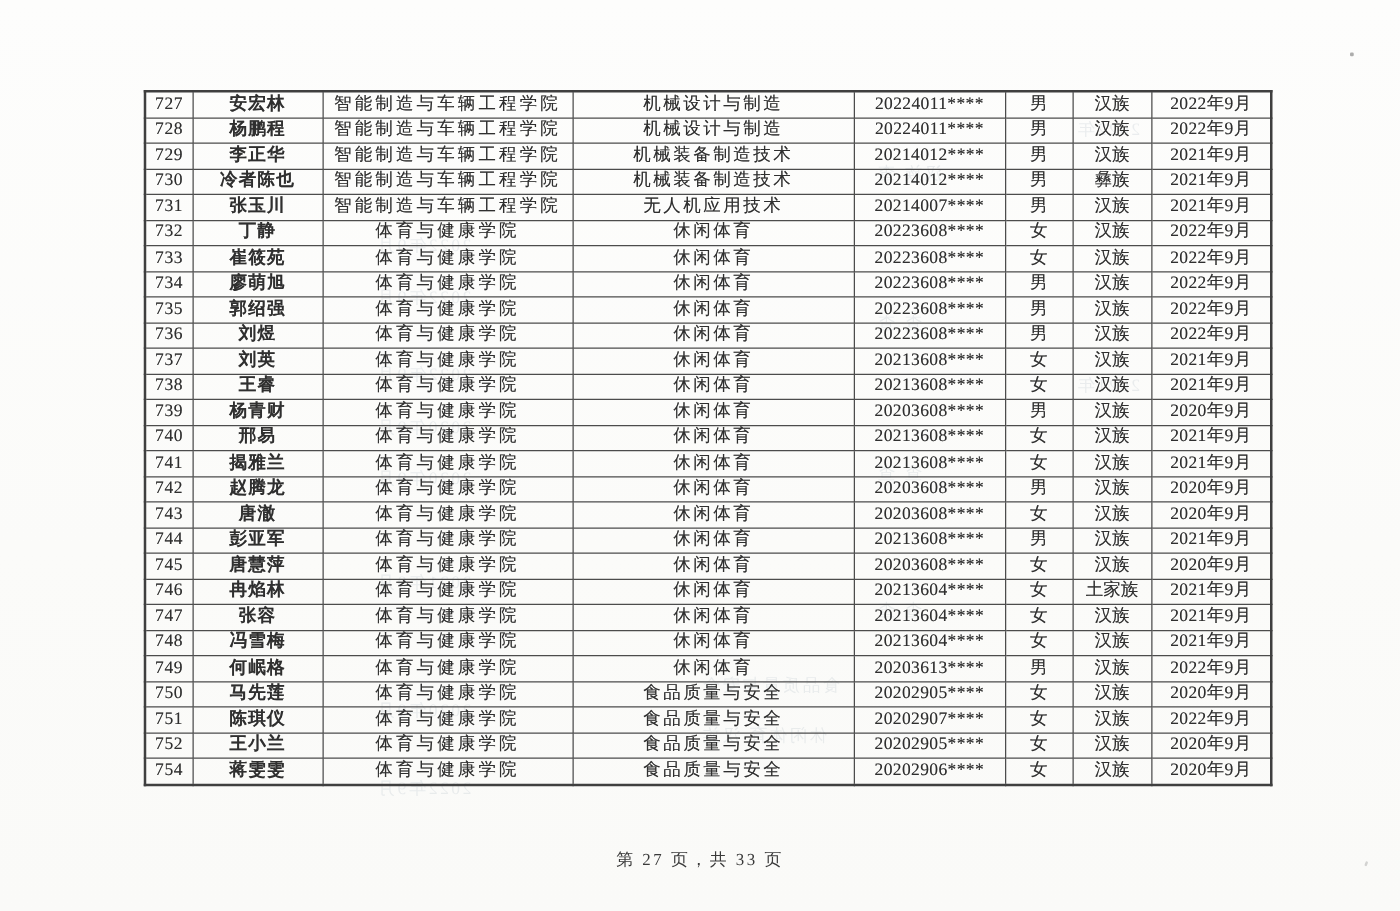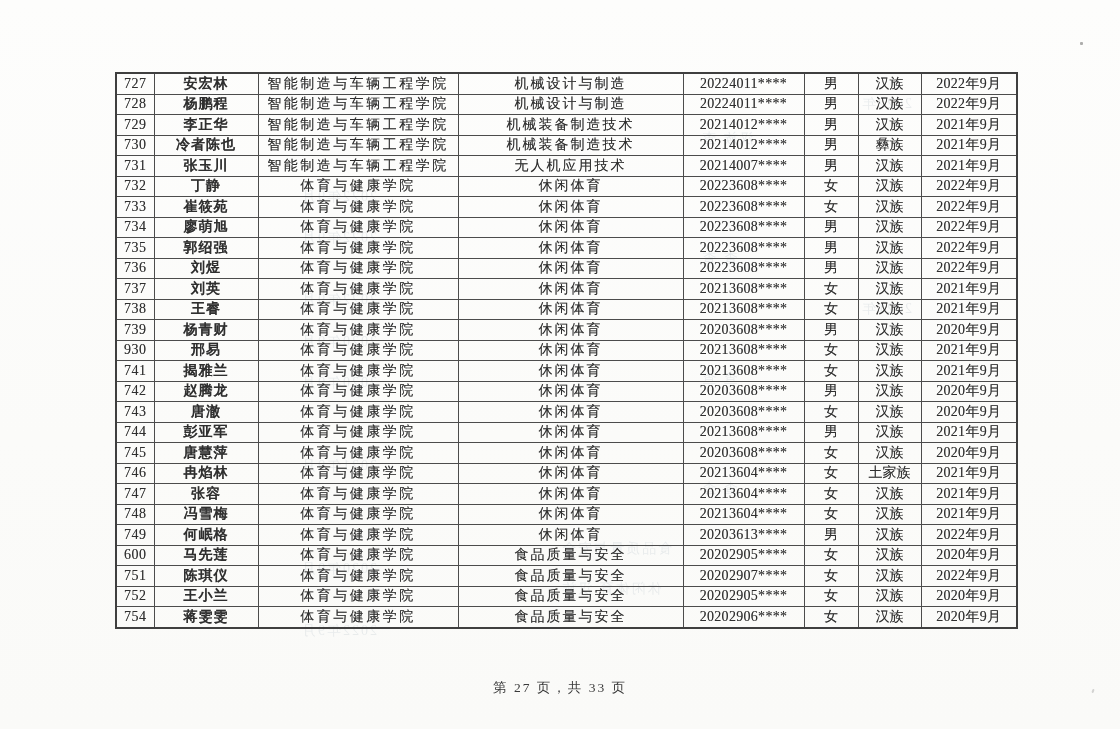--- a/index.html
+++ b/index.html
@@ -224,21 +224,21 @@
       <td class="col-no">739</td>
       <td class="col-name">杨青财</td>
       <td class="col-college">体育与健康学院</td>
       <td class="col-major">休闲体育</td>
       <td class="col-sid">20203608****</td>
       <td class="col-gender">男</td>
       <td class="col-ethnic">汉族</td>
       <td class="col-date">2020年9月</td>
     </tr>
         <tr>
-      <td class="col-no">930</td>
+      <td class="col-no">740</td>
       <td class="col-name">邢易</td>
       <td class="col-college">体育与健康学院</td>
       <td class="col-major">休闲体育</td>
       <td class="col-sid">20213608****</td>
       <td class="col-gender">女</td>
       <td class="col-ethnic">汉族</td>
       <td class="col-date">2021年9月</td>
     </tr>
         <tr>
       <td class="col-no">741</td>
@@ -324,21 +324,21 @@
       <td class="col-no">749</td>
       <td class="col-name">何岷格</td>
       <td class="col-college">体育与健康学院</td>
       <td class="col-major">休闲体育</td>
       <td class="col-sid">20203613****</td>
       <td class="col-gender">男</td>
       <td class="col-ethnic">汉族</td>
       <td class="col-date">2022年9月</td>
     </tr>
         <tr>
-      <td class="col-no">600</td>
+      <td class="col-no">750</td>
       <td class="col-name">马先莲</td>
       <td class="col-college">体育与健康学院</td>
       <td class="col-major">食品质量与安全</td>
       <td class="col-sid">20202905****</td>
       <td class="col-gender">女</td>
       <td class="col-ethnic">汉族</td>
       <td class="col-date">2020年9月</td>
     </tr>
         <tr>
       <td class="col-no">751</td>

